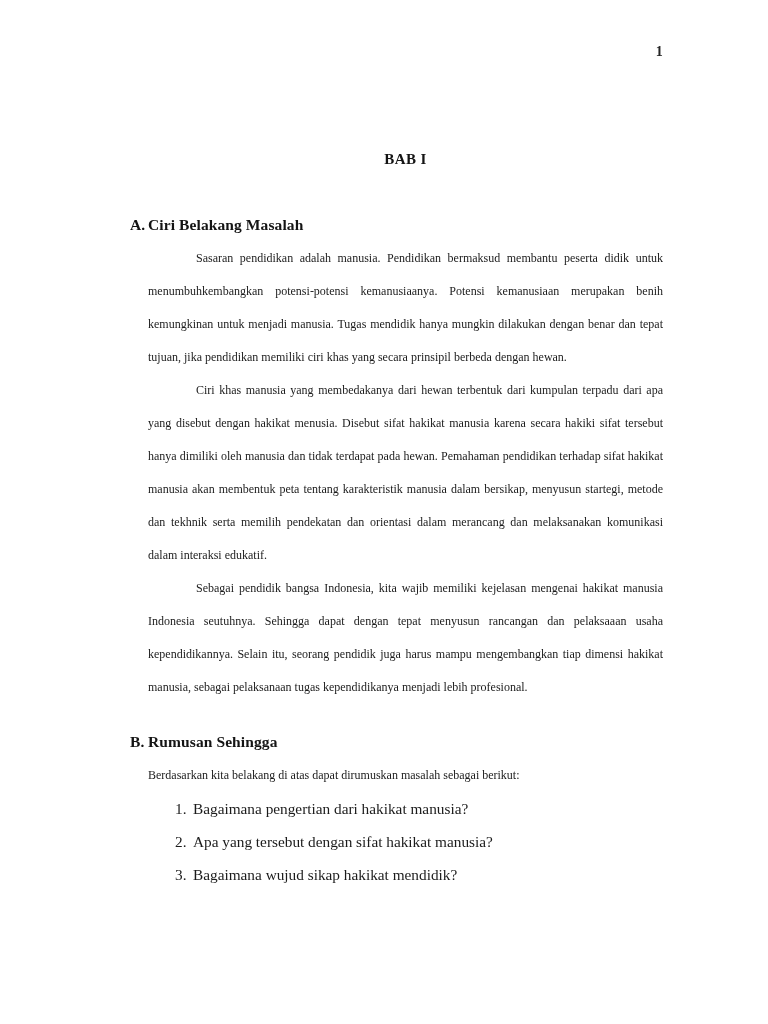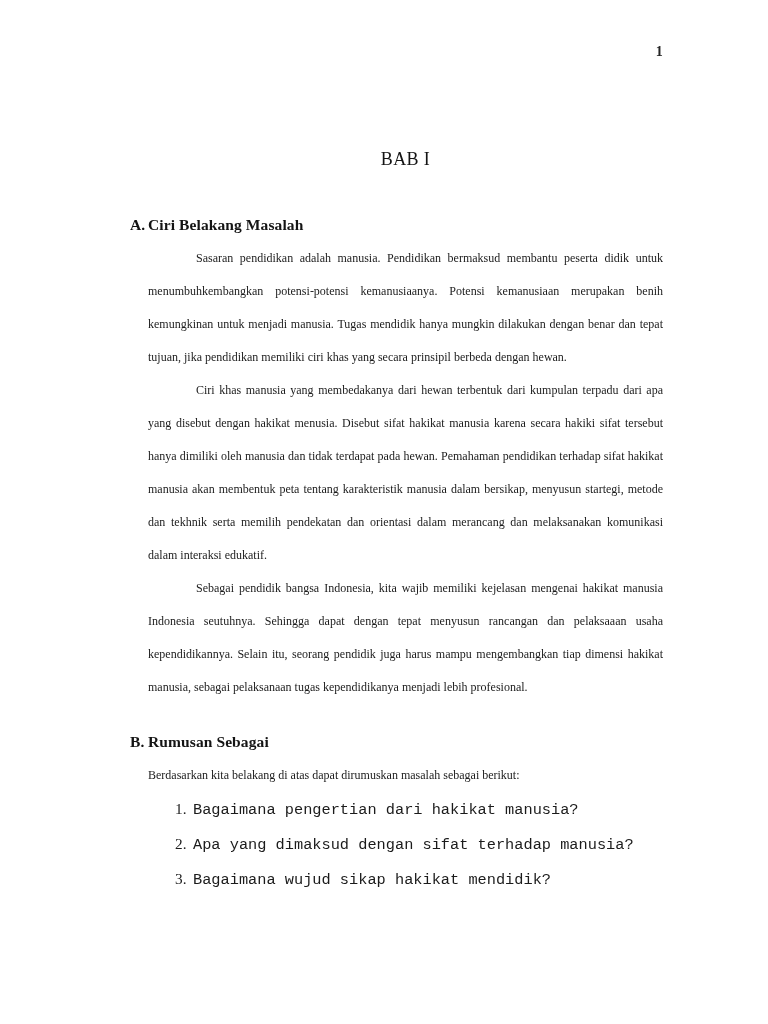--- a/index.html
+++ b/index.html
@@ -34,22 +34,22 @@
 
   
   .chapter-heading-block {
     position: absolute;
     top: 146px;
     left: 148px;
     width: 515px;
     text-align: center;
   }
   .chapter-heading-block .heading-line {
-    font-size: 18px;
-    font-weight: 400;
+    font-size: 15px;
+    font-weight: 700;
     letter-spacing: 0.4px;
     line-height: 27px;
     color: #141414;
   }
 
   
   .content {
     position: absolute;
     top: 214px;
     left: 130px;
@@ -107,21 +107,20 @@
     color: #1b1b1b;
   }
   .numbered-list li .num {
     flex: 0 0 45px;
     width: 45px;
     padding-left: 27px;
     box-sizing: border-box;
   }
   .numbered-list li .item-text {
     flex: 1 1 auto;
-    font-family: Liberation Mono, monospace;
   }
 
   .spacer-b {
     height: 27px;
   }
 </style>
 </head>
 <body>
 
 <div class="page">
@@ -140,33 +139,33 @@
     </div>
 
     <p class="para first-of-section">Sasaran pendidikan adalah manusia. Pendidikan bermaksud membantu peserta didik untuk menumbuhkembangkan potensi-potensi kemanusiaanya. Potensi kemanusiaan merupakan benih kemungkinan untuk menjadi manusia. Tugas mendidik hanya mungkin dilakukan dengan benar dan tepat tujuan, jika pendidikan memiliki ciri khas yang secara prinsipil berbeda dengan hewan.</p>
     <p class="para">Ciri khas manusia yang membedakanya dari hewan terbentuk dari kumpulan terpadu dari apa yang disebut dengan hakikat menusia. Disebut sifat hakikat manusia karena secara hakiki sifat tersebut hanya dimiliki oleh manusia dan tidak terdapat pada hewan. Pemahaman pendidikan terhadap sifat hakikat manusia akan membentuk peta tentang karakteristik manusia dalam bersikap, menyusun startegi, metode dan tekhnik serta memilih pendekatan dan orientasi dalam merancang dan melaksanakan komunikasi dalam interaksi edukatif.</p>
     <p class="para">Sebagai pendidik bangsa Indonesia, kita wajib memiliki kejelasan mengenai hakikat manusia Indonesia seutuhnya. Sehingga dapat dengan tepat menyusun rancangan dan pelaksaaan usaha kependidikannya. Selain itu, seorang pendidik juga harus mampu mengembangkan tiap dimensi hakikat manusia, sebagai pelaksanaan tugas kependidikanya menjadi lebih profesional.</p>
 
     <div class="spacer-b"></div>
 
     <div class="section-heading">
       <span class="marker">B.</span>
-      <span class="title">Rumusan Sebagai</span>
+      <span class="title">Rumusan Sehingga</span>
     </div>
 
     <p class="para no-indent first-of-section">Berdasarkan kita belakang di atas dapat dirumuskan masalah sebagai berikut:</p>
 
     <ol class="numbered-list">
       <li>
         <span class="num">1.</span>
         <span class="item-text">Bagaimana pengertian dari hakikat manusia?</span>
       </li>
       <li>
         <span class="num">2.</span>
-        <span class="item-text">Apa yang dimaksud dengan sifat terhadap manusia?</span>
+        <span class="item-text">Apa yang tersebut dengan sifat hakikat manusia?</span>
       </li>
       <li>
         <span class="num">3.</span>
         <span class="item-text">Bagaimana wujud sikap hakikat mendidik?</span>
       </li>
     </ol>
 
   </div>
 </div>
 

